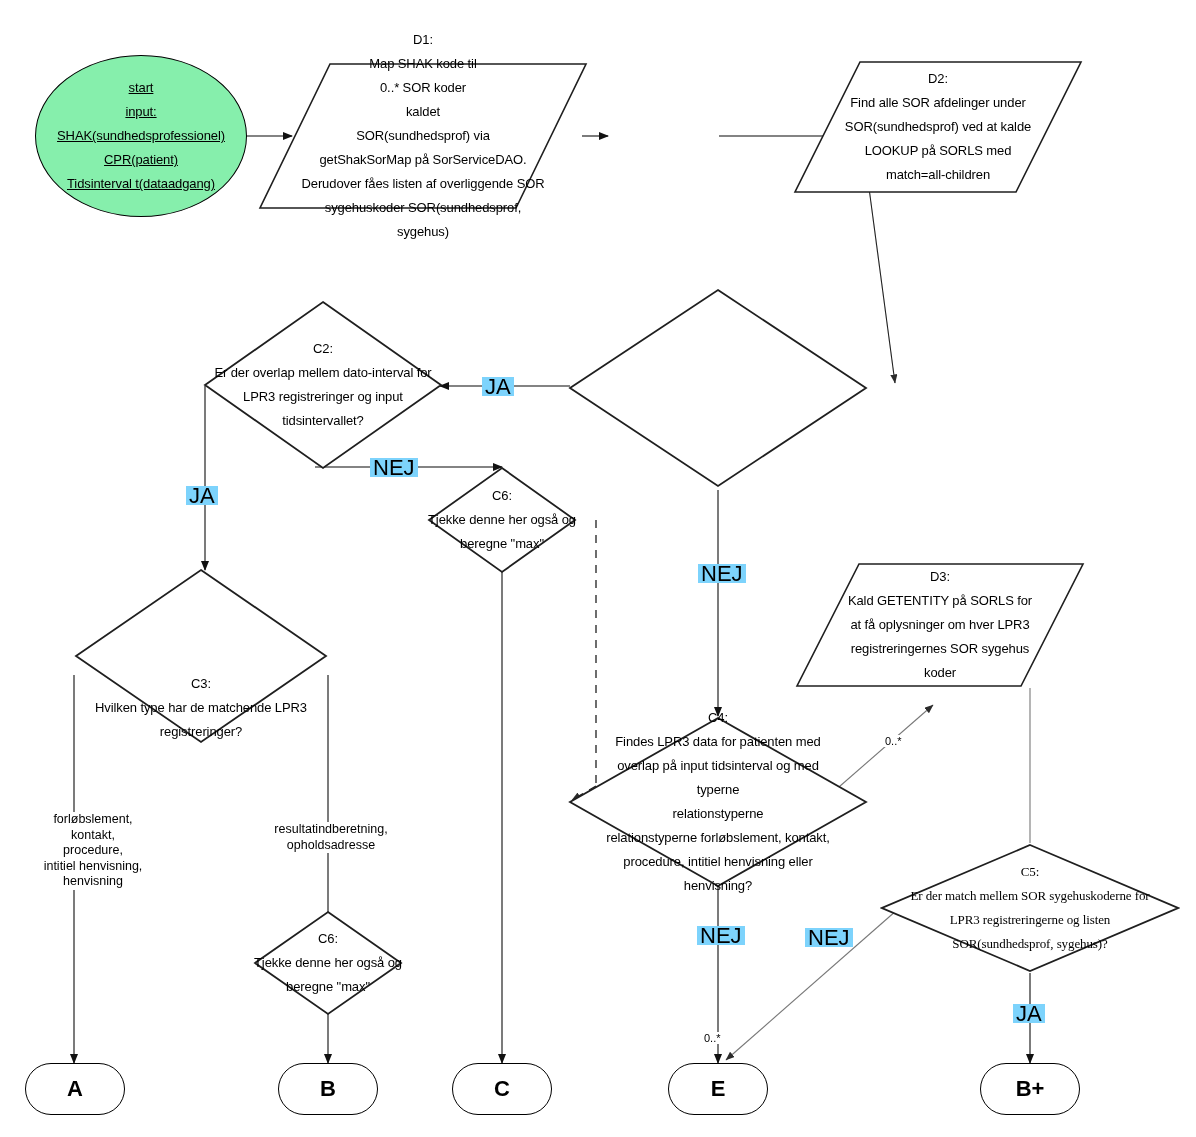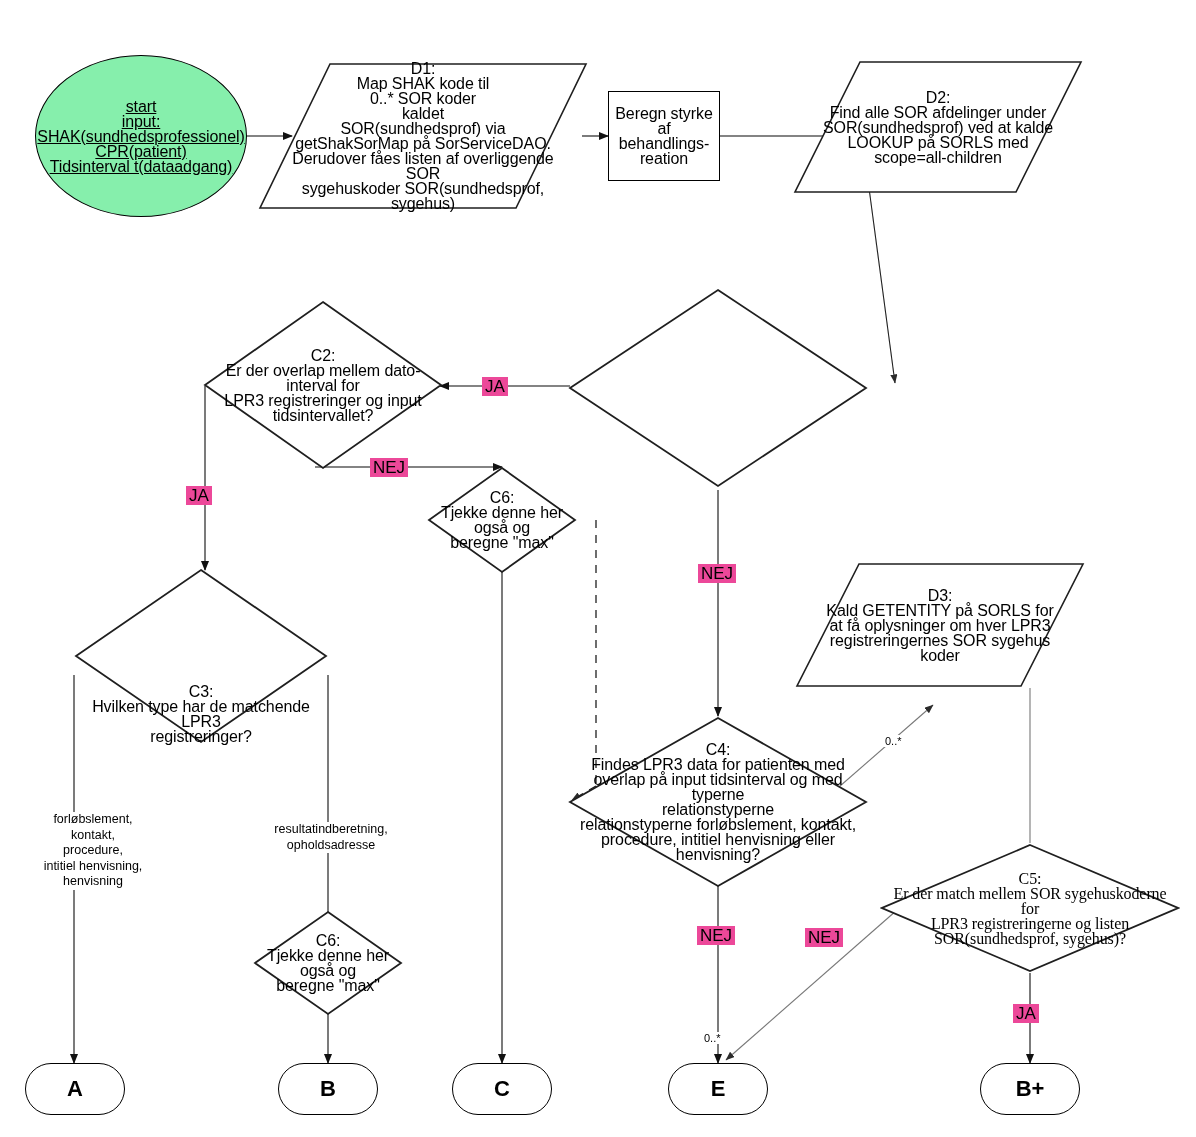--- a/index.html
+++ b/index.html
@@ -29,22 +29,22 @@
     position: absolute;
     box-sizing: border-box;
     display: flex;
     align-items: center;
     justify-content: center;
     text-align: center;
   }
   .node .txt {
     position: relative;
     z-index: 3;
-    font-size: 16px;
-    line-height: 15px;
+    font-size: 13px;
+    line-height: 24px;
     white-space: pre-line;
     letter-spacing: -0.1px;
   }
   
   .terminal {
     border: 1.6px solid #000;
     border-radius: 26px;
     background: #fff;
   }
   .terminal .txt {
@@ -70,23 +70,23 @@
   }
   .shape-svg {
     position: absolute;
     left: 0; top: 0;
     width: 100%;
     height: 100%;
     z-index: 1;
   }
   .edge-label {
     position: absolute;
-    font-size: 17px;
+    font-size: 22px;
     line-height: 19px;
-    background: #ec4899;
+    background: #7dd3fc;
     padding: 0 3px;
     white-space: nowrap;
     z-index: 4;
   }
   .mult-label {
     position: absolute;
     font-size: 11px;
     line-height: 12px;
     background: #fff;
     padding: 0 1px;
@@ -180,36 +180,30 @@
 Map SHAK kode til
 0..* SOR koder
 kaldet
 SOR(sundhedsprof) via
 getShakSorMap på SorServiceDAO.
 Derudover fåes listen af overliggende SOR
 sygehuskoder SOR(sundhedsprof,
 sygehus)</div>
   </div>
 
-  <div class="node process" style="left:608px; top:91px; width:112px; height:90px;">
-    <div class="txt">Beregn styrke
-af
-behandlings-
-reation</div>
-  </div>
 
   <div class="node para" style="left:793px; top:60px; width:290px; height:134px;">
     <svg class="shape-svg" viewBox="0 0 290 134" preserveAspectRatio="none">
       <polygon points="67,2 288,2 223,132 2,132" fill="#fff" stroke="#1f1f1f" stroke-width="1.6"></polygon>
     </svg>
     <div class="txt" style="width:250px;">D2:
 Find alle SOR afdelinger under
 SOR(sundhedsprof) ved at kalde
 LOOKUP på SORLS med
-scope=all-children</div>
+match=all-children</div>
   </div>
 
   <div class="node diamond" style="left:568px; top:288px; width:300px; height:200px;">
     <svg class="shape-svg" viewBox="0 0 300 200" preserveAspectRatio="none">
       <polygon points="150,2 298,100 150,198 2,100" fill="#fff" stroke="#1f1f1f" stroke-width="1.8"></polygon>
     </svg>
   </div>
 
   <div class="node diamond" style="left:203px; top:300px; width:240px; height:170px;">
     <svg class="shape-svg" viewBox="0 0 240 170" preserveAspectRatio="none">

